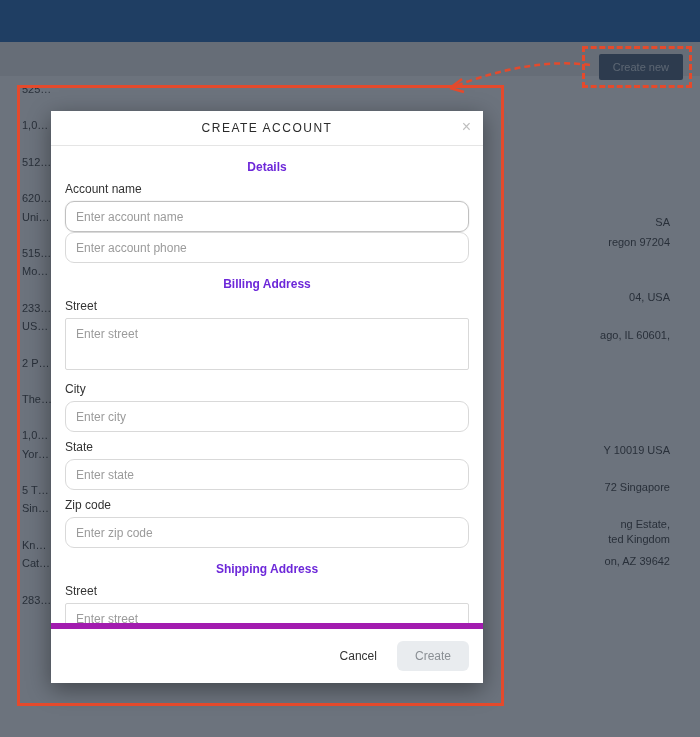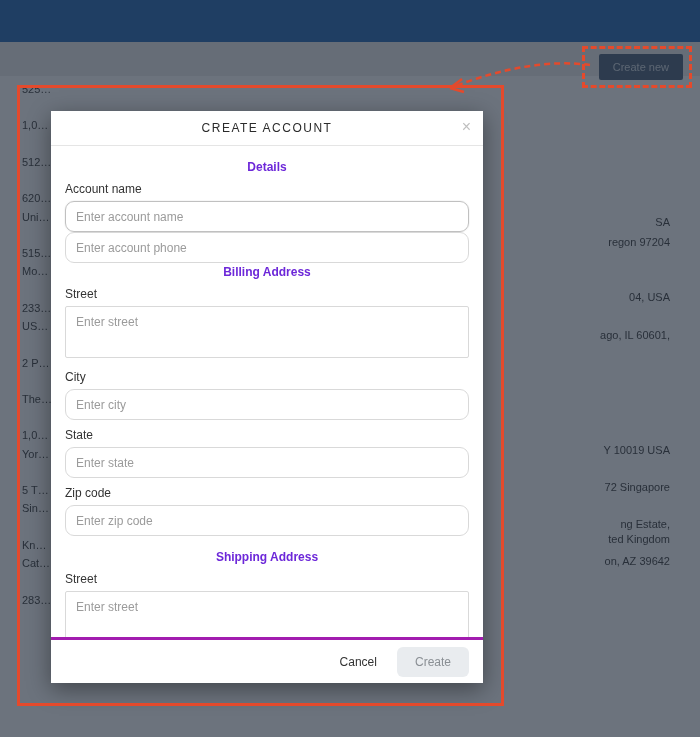--- a/index.html
+++ b/index.html
@@ -148,22 +148,22 @@
     border-radius: 2px;
     padding: 8px 10px;
     font-size: 12px;
     color: #4c1d95;
     resize: none;
     font-family: inherit;
   }
   .textarea-input::placeholder { color: #9b9b9b; }
 
   .modal-footer {
-    height: 46px;
-    border-top: 3px solid #a21caf;
+    height: 60px;
+    border-top: 6px solid #a21caf;
     display: flex;
     justify-content: flex-end;
     align-items: center;
     padding-right: 14px;
     gap: 12px;
   }
   .btn-cancel {
     background: transparent;
     border: none;
     font-size: 12px;
@@ -240,21 +240,21 @@
   </div>
   <div class="modal-body">
 
     <div class="section-title">Details</div>
 
     <div class="field-label">Account name</div>
     <input class="text-input first-input" placeholder="Enter account name" style="">
 
     <input class="text-input" placeholder="Enter account phone" style="">
 
-    <div class="section-title" style="margin-top:2px">Billing Address</div>
+    <div class="section-title" style="margin-top:14px">Billing Address</div>
 
     <div class="field-label">Street</div>
     <textarea class="textarea-input" placeholder="Enter street" style=""></textarea>
 
     <div class="field-label">City</div>
     <input class="text-input" placeholder="Enter city" style="">
 
     <div class="field-label">State</div>
     <input class="text-input" placeholder="Enter state" style="">
 

